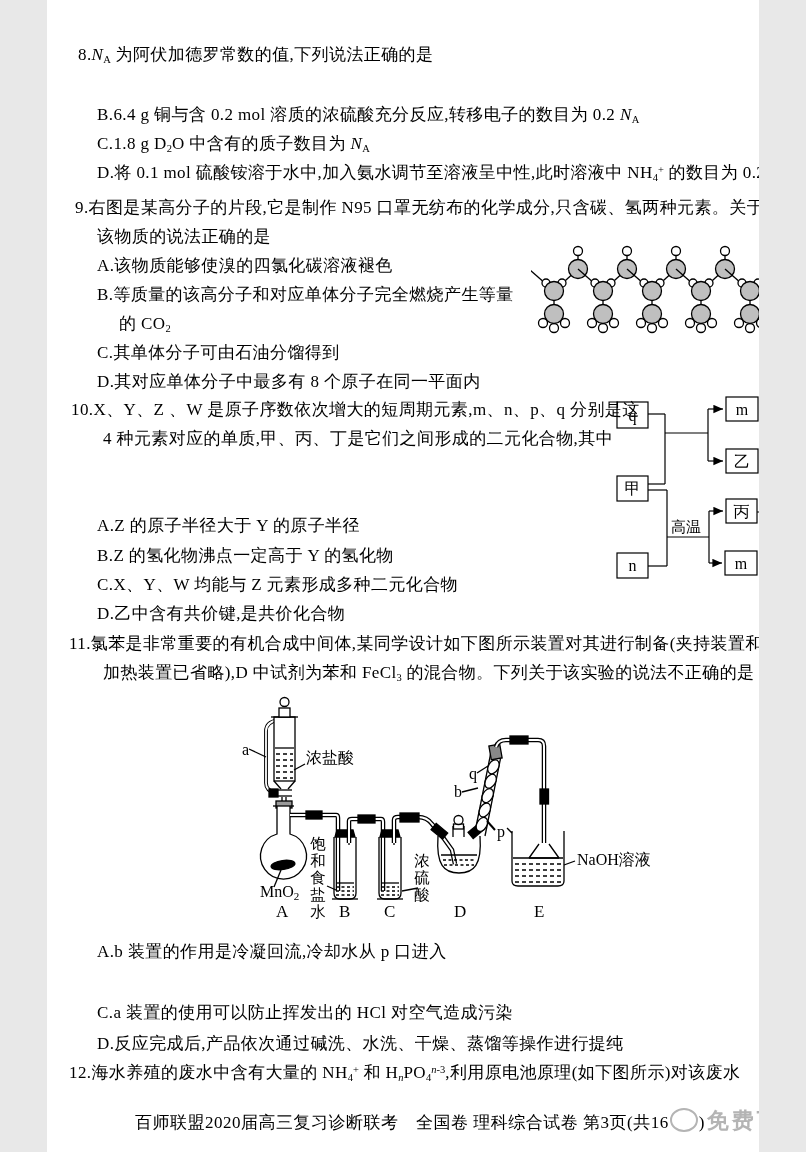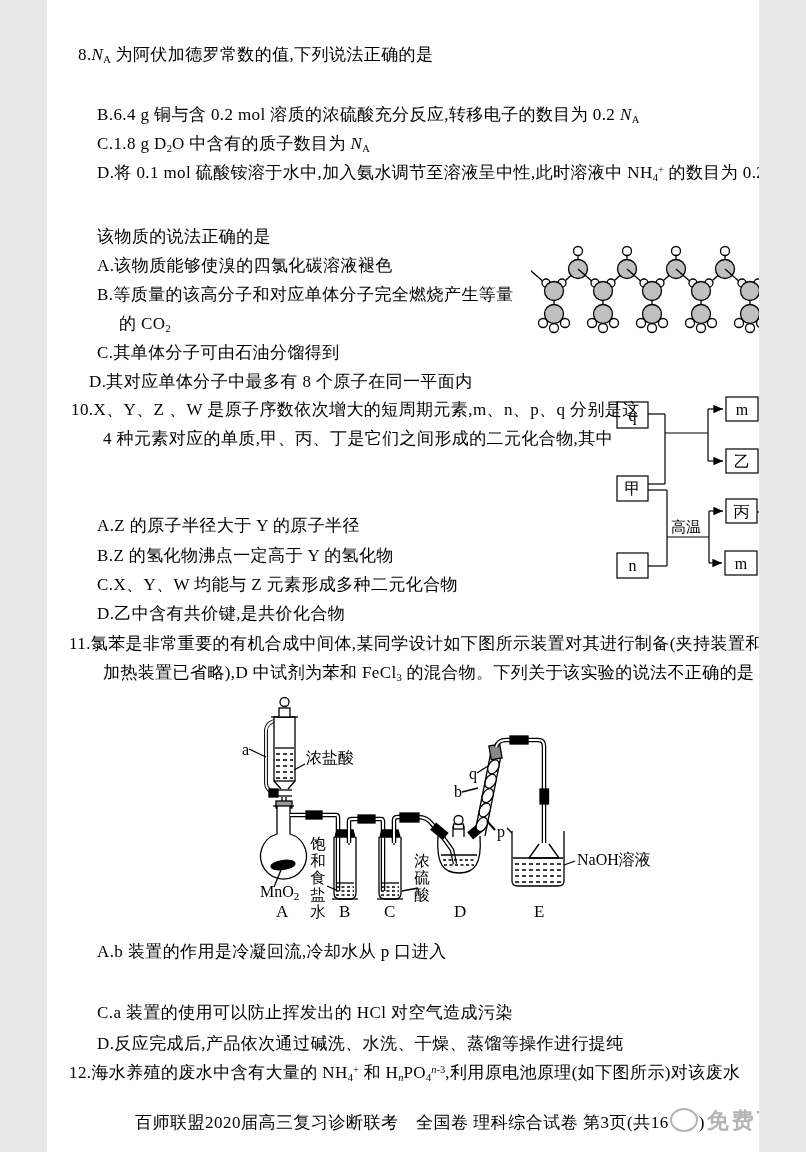--- a/index.html
+++ b/index.html
@@ -27,26 +27,27 @@
 </head>
 <body>
 
 <div class="page">
 
   <div class="ln" style="left:31px;top:44px">8.<i>N</i><sub>A</sub> 为阿伏加德罗常数的值,下列说法正确的是</div>
   <div class="ln" style="left:50px;top:104px">B.6.4 g 铜与含 0.2 mol 溶质的浓硫酸充分反应,转移电子的数目为 0.2 <i>N</i><sub>A</sub></div>
   <div class="ln" style="left:50px;top:133px">C.1.8 g D<sub>2</sub>O 中含有的质子数目为 <i>N</i><sub>A</sub></div>
   <div class="ln" style="left:50px;top:162px">D.将 0.1 mol 硫酸铵溶于水中,加入氨水调节至溶液呈中性,此时溶液中 NH<sub>4</sub><sup>+</sup> 的数目为 0.2<i>N</i><sub>A</sub></div>
 
+  <div class="ln" style="left:28px;top:197px">9.右图是某高分子的片段,它是制作 N95 口罩无纺布的化学成分,只含碳、氢两种元素。关于</div>
   <div class="ln" style="left:50px;top:226px">该物质的说法正确的是</div>
   <div class="ln" style="left:50px;top:255px">A.该物质能够使溴的四氯化碳溶液褪色</div>
   <div class="ln" style="left:50px;top:284px">B.等质量的该高分子和对应单体分子完全燃烧产生等量</div>
   <div class="ln" style="left:72px;top:313px">的 CO<sub>2</sub></div>
   <div class="ln" style="left:50px;top:342px">C.其单体分子可由石油分馏得到</div>
-  <div class="ln" style="left:42px;top:371px">D.其对应单体分子中最多有 8 个原子在同一平面内</div>
+  <div class="ln" style="left:50px;top:371px">D.其对应单体分子中最多有 8 个原子在同一平面内</div>
 
   <svg style="left:484px;top:242px" width="320" height="106" viewBox="0 0 320 106">
     <defs>
       <g id="pp-unit" stroke="#000" stroke-width="1.3">
         <line x1="-25" y1="27" x2="0" y2="49"></line>
         <line x1="0" y1="49" x2="24" y2="27"></line>
         <line x1="24" y1="27" x2="24" y2="11"></line>
         <line x1="0" y1="49" x2="0" y2="72"></line>
         <circle cx="24" cy="9" r="4.5" fill="#fff"></circle>
         <circle cx="-8" cy="41" r="4" fill="#fff"></circle>

